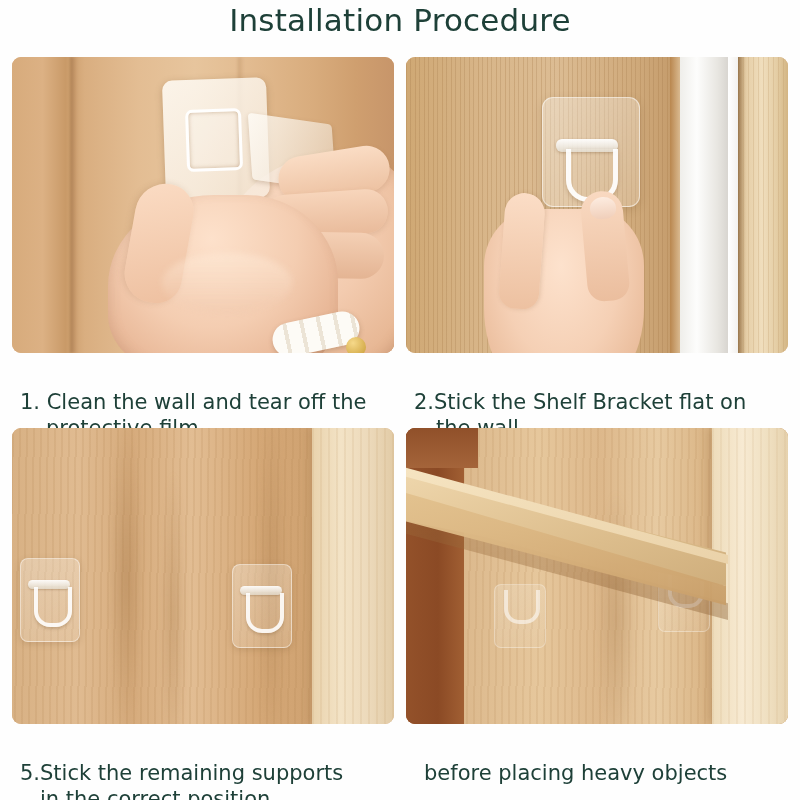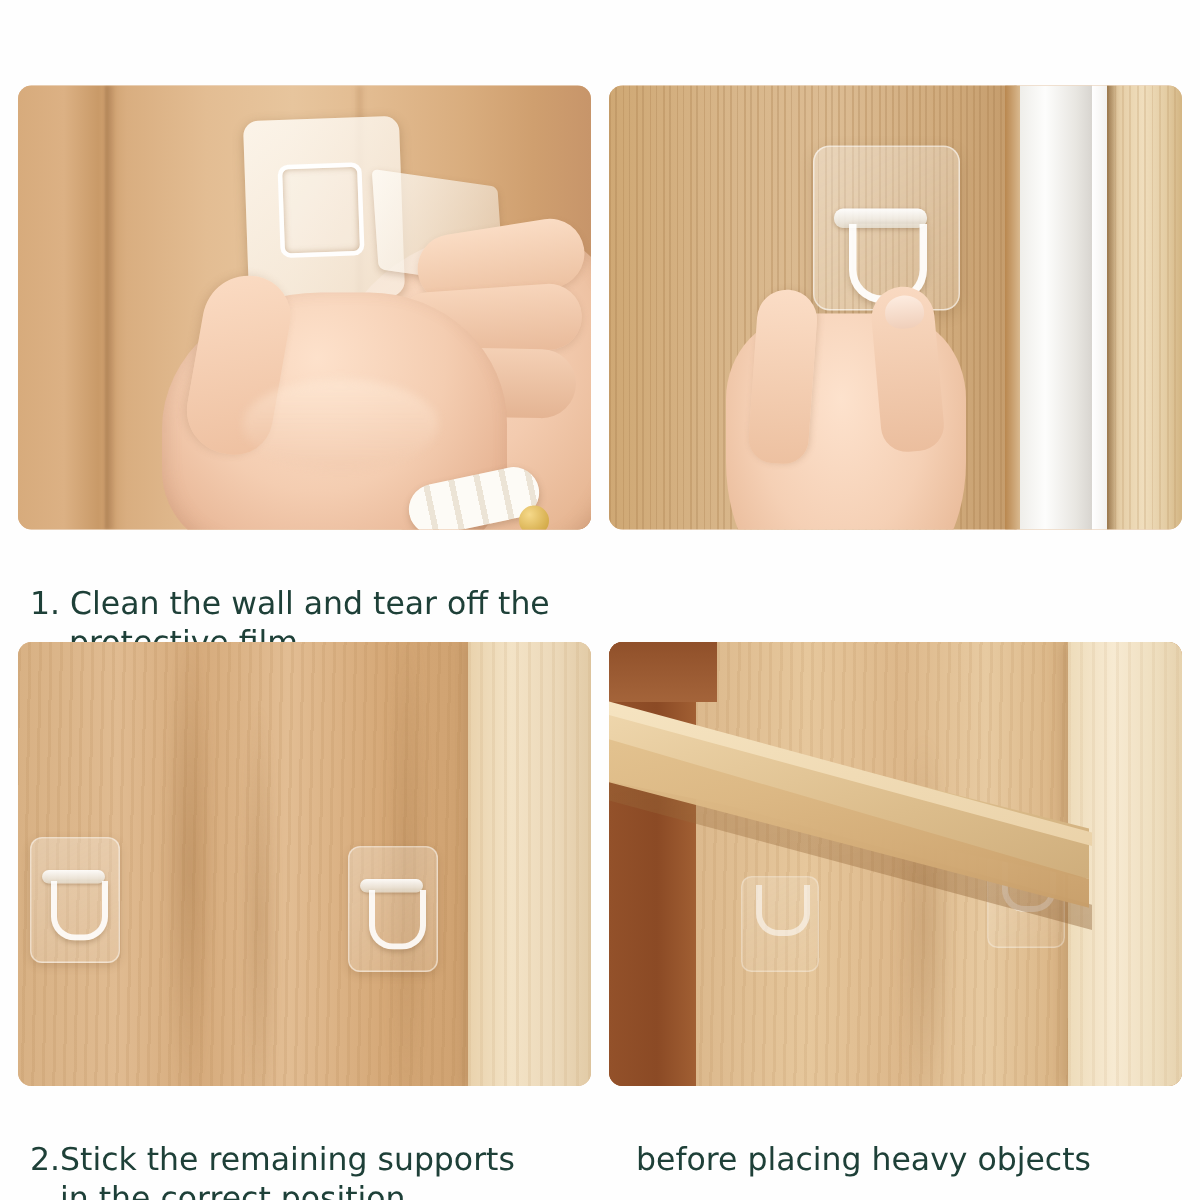--- a/index.html
+++ b/index.html
@@ -392,20 +392,21 @@
     border-radius: 0 0 15px 15px;
   }
   .hook4-a { left: 88px; top: 156px; }
   .hook4-b { left: 252px; top: 140px; }
 </style>
 </head>
 <body>
 
 <div class="page">
 
+  <div class="title">Installation Procedure</div>
 
   <div class="grid">
 
     <div class="step step-1">
       <div class="photo">
         <div class="p1-bg"></div>
         <div class="p1-seam"></div>
         <div class="p1-seam2"></div>
         <div class="p1-hand-r"></div>
         <div class="p1-pad">
@@ -436,20 +437,24 @@
         <div class="p2-post"></div>
         <div class="p2-post-shadow"></div>
         <div class="p2-pad"></div>
         <div class="p2-hook-bar"></div>
         <div class="p2-hook-u"></div>
         <div class="p2-hand"></div>
         <div class="p2-finger-i"></div>
         <div class="p2-finger-m"></div>
         <div class="p2-nail"></div>
       </div>
+      <div class="caption">
+        <span>2.Stick the Shelf Bracket flat on</span>
+        <span class="cap-line2 indent-2">the wall</span>
+      </div>
     </div>
 
     <div class="step step-3">
       <div class="photo">
         <div class="p3-wall"></div>
         <div class="p3-grain-a"></div>
         <div class="p3-grain-b"></div>
         <div class="p3-grain-c"></div>
         <div class="p3-panel-r"></div>
         <div class="hook3 hook3-a">
@@ -457,21 +462,21 @@
           <div class="bar"></div>
           <div class="u"></div>
         </div>
         <div class="hook3 hook3-b">
           <div class="pad"></div>
           <div class="bar"></div>
           <div class="u"></div>
         </div>
       </div>
       <div class="caption">
-        <span>2.Stick the remaining supports</span>
+        <span>5.Stick the remaining supports</span>
         <span class="cap-line2 indent-3">in the correct position</span>
       </div>
     </div>
 
     <div class="step step-4">
       <div class="photo">
         <div class="p4-back"></div>
         <div class="p4-wall"></div>
         <div class="p4-wall-grain"></div>
         <div class="p4-dark-left"></div>

